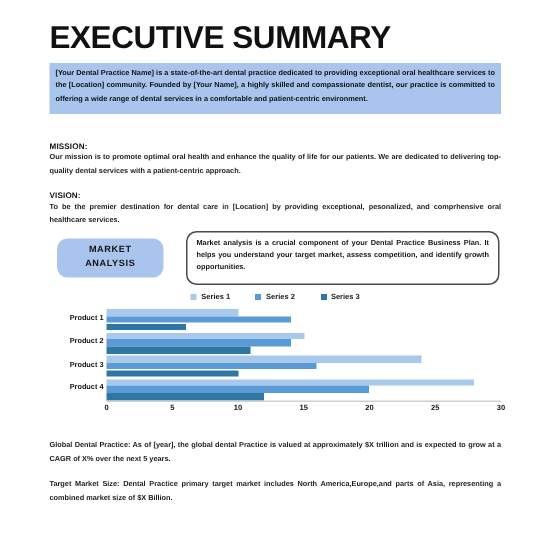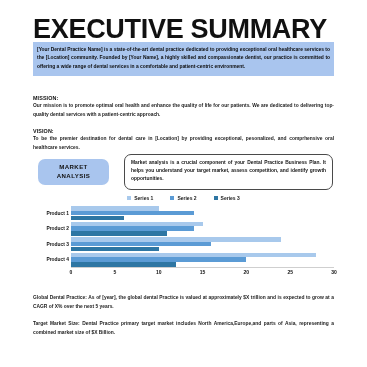--- a/index.html
+++ b/index.html
@@ -7,21 +7,21 @@
     width:367px; height:367px;
     background:#ffffff;
     font-family:"Liberation Sans", sans-serif;
     color:#1a1a1a;
     overflow:hidden;
   }
   .page { position:relative; width:367px; height:367px; padding:0; box-sizing:border-box; }
 
   .doc-title {
     position:absolute; left:33px; top:14px;
-    font-size:27px; font-weight:bold; letter-spacing:-0.3px;
+    font-size:21px; font-weight:bold; letter-spacing:-0.3px;
     color:#111111;
   }
 
   .intro-highlight {
     position:absolute; left:33px; top:42px; width:301px;
     background:#a9c5ee;
     padding:4px 4px 5px 4px; box-sizing:border-box;
     font-size:4.9px; line-height:1.72; text-align:justify;
     color:#0d0d0d; font-weight:600;
   }

